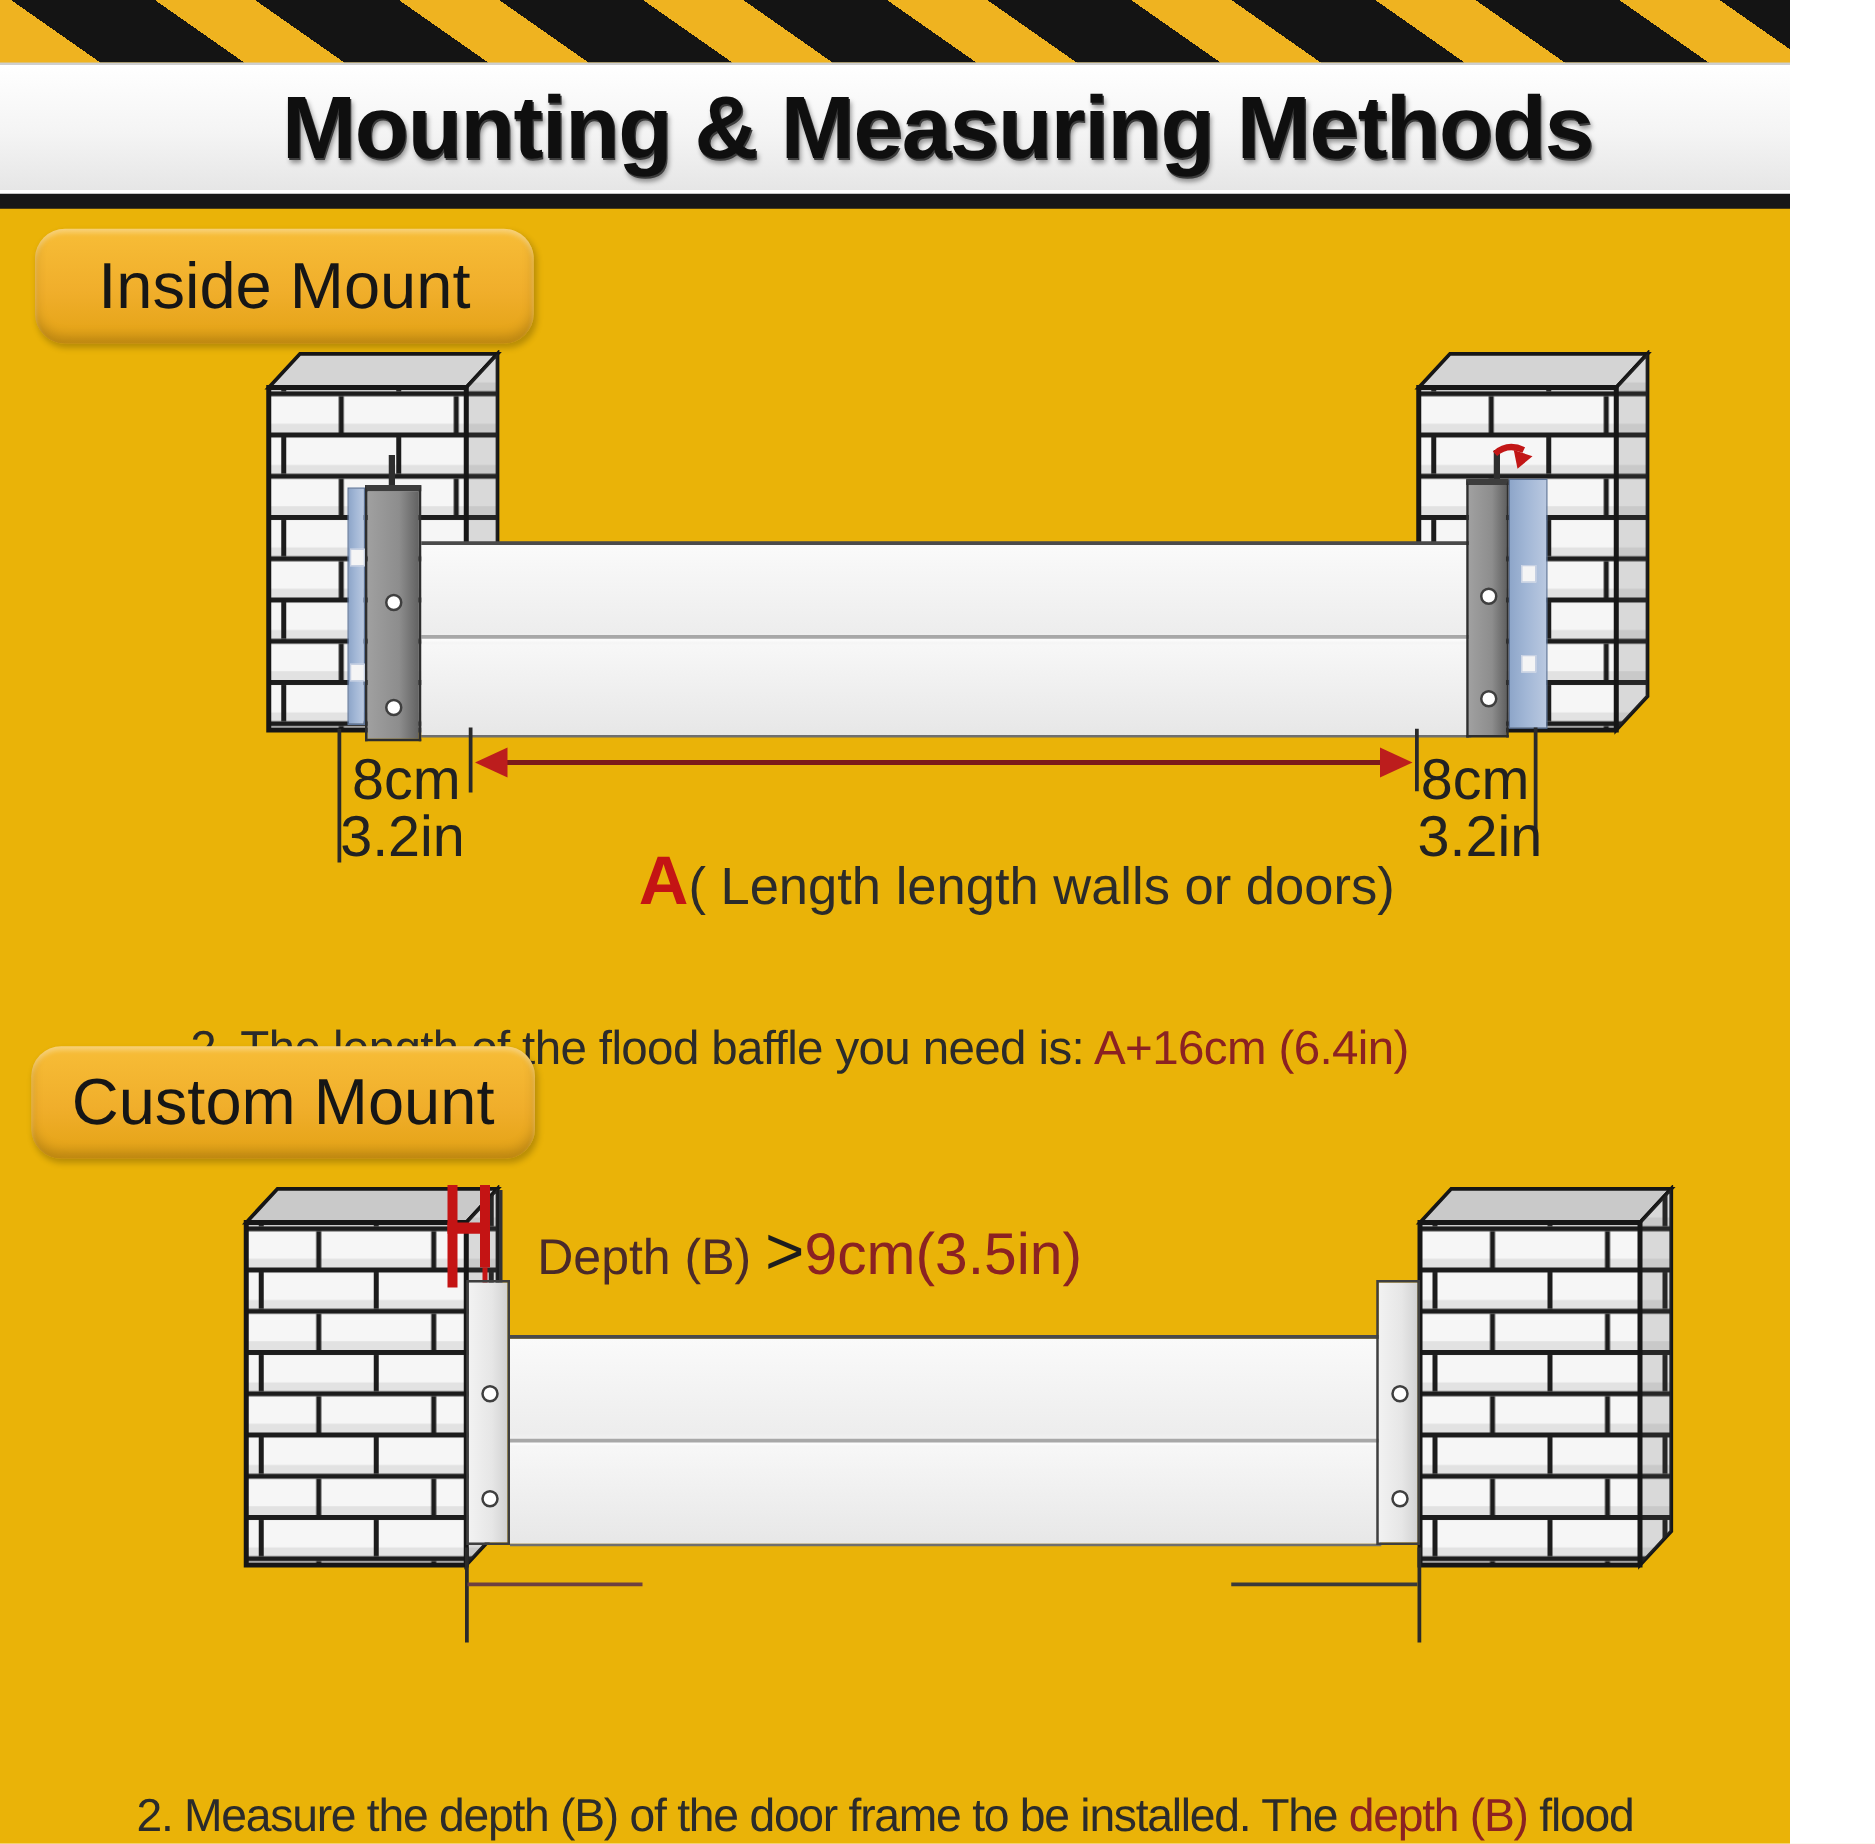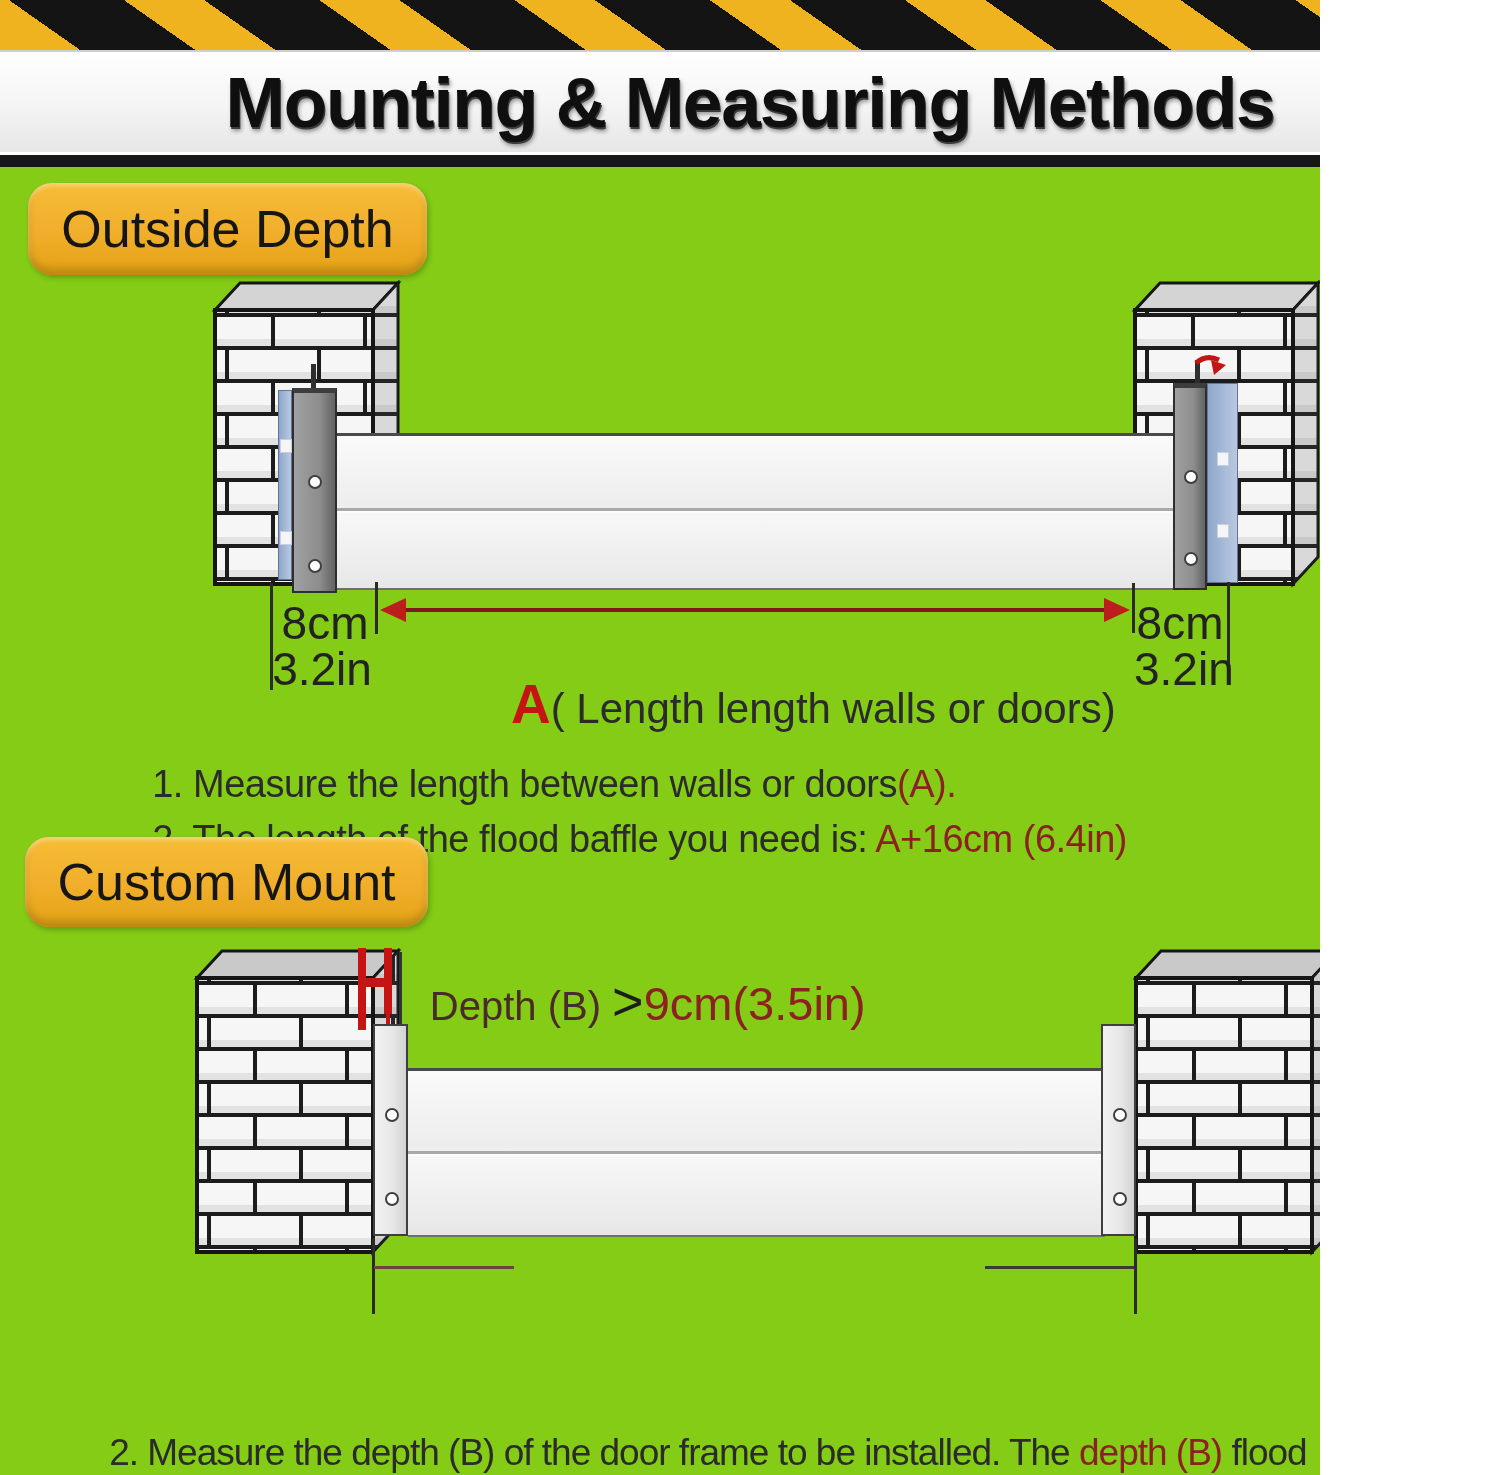--- a/index.html
+++ b/index.html
@@ -1,17 +1,17 @@
 <!DOCTYPE html>
 <html style="--hazard-yellow: #EFB320; --hazard-black: #141414; --label-yellow: #F0AE2B; --accent-red: #C41414; --accent-maroon: #8B2222; --text-dark: #2B2B2B; --blue-strip: #A2B7D6; --bracket-gray: #8F8F8F; --rail-gray: #E9E9E9;"><head>
 <meta charset="utf-8">
 <style>
   html,body{margin:0;padding:0;background:#ffffff;}
   #canvas{
-    position:relative; width:1320px; height:1475px; background:#84cc16;
+    position:relative; width:1432px; height:1475px; background:#eab308;
     font-family:"Liberation Sans", sans-serif; overflow:hidden;
   }
   .abs{position:absolute;}
 
   
   .stripes{
     left:0; top:0; width:1500px; height:50px;
     background:repeating-linear-gradient(35deg,
       var(--hazard-yellow) 0 46px, var(--hazard-black) 46px 112px);
     border-bottom:2px solid #cfcfcf;
@@ -110,21 +110,21 @@
 
 <div id="canvas">
 
   <div class="abs stripes"></div>
   <div class="abs title-band">
     <div class="page-title">Mounting &amp; Measuring Methods</div>
   </div>
   <div class="abs black-bar"></div>
 
   <div class="abs pill" style="left:28px; top:183px; width:399px; height:92px;">
-    <span>Outside Depth</span>
+    <span>Inside Mount</span>
   </div>
 
   <svg class="abs" style="left:205px; top:280px;" width="200" height="312" viewBox="0 0 200 312">
     <polygon points="10,30 168,30 193,3 35,3" fill="#d4d4d4" stroke="#161616" stroke-width="3"></polygon>
     <polygon points="168,30 193,3 193,277 168,304" fill="url(#brickPat)" stroke="#161616" stroke-width="3"></polygon>
     <polygon points="168,30 193,3 193,277 168,304" fill="rgba(90,90,90,0.18)"></polygon>
     <rect x="10" y="30" width="158" height="274" fill="url(#brickPat)" stroke="#161616" stroke-width="4"></rect>
   </svg>
 
   <svg class="abs" style="left:1125px; top:280px;" width="200" height="312" viewBox="0 0 200 312">
@@ -175,23 +175,20 @@
   <div class="abs" style="left:380px; top:598px; width:750px; height:26px;">
     <div class="arrow-line"></div>
     <div class="arrow-head left"></div>
     <div class="arrow-head right"></div>
   </div>
 
   <div class="abs span-label" style="left:460px; top:624px; width:660px;">
     <span class="big-a">A</span><span>( Length length walls or doors)</span>
   </div>
 
-  <div class="abs step" style="left:112px; top:720px;">
-    <span>1. Measure the length between walls or doors</span><span class="accent">(A).</span>
-  </div>
   <div class="abs step" style="left:112px; top:775px;">
     <span>2. The length of the flood baffle you need is: </span><span class="accent">A+16cm (6.4in)</span>
   </div>
 
   <div class="abs pill" style="left:25px; top:837px; width:403px; height:90px;">
     <span>Custom Mount</span>
   </div>
 
   <svg class="abs" style="left:187px; top:948px;" width="220" height="312" viewBox="0 0 220 312">
     <polygon points="10,30 186,30 211,3 35,3" fill="#c9c9c9" stroke="#161616" stroke-width="3"></polygon>

